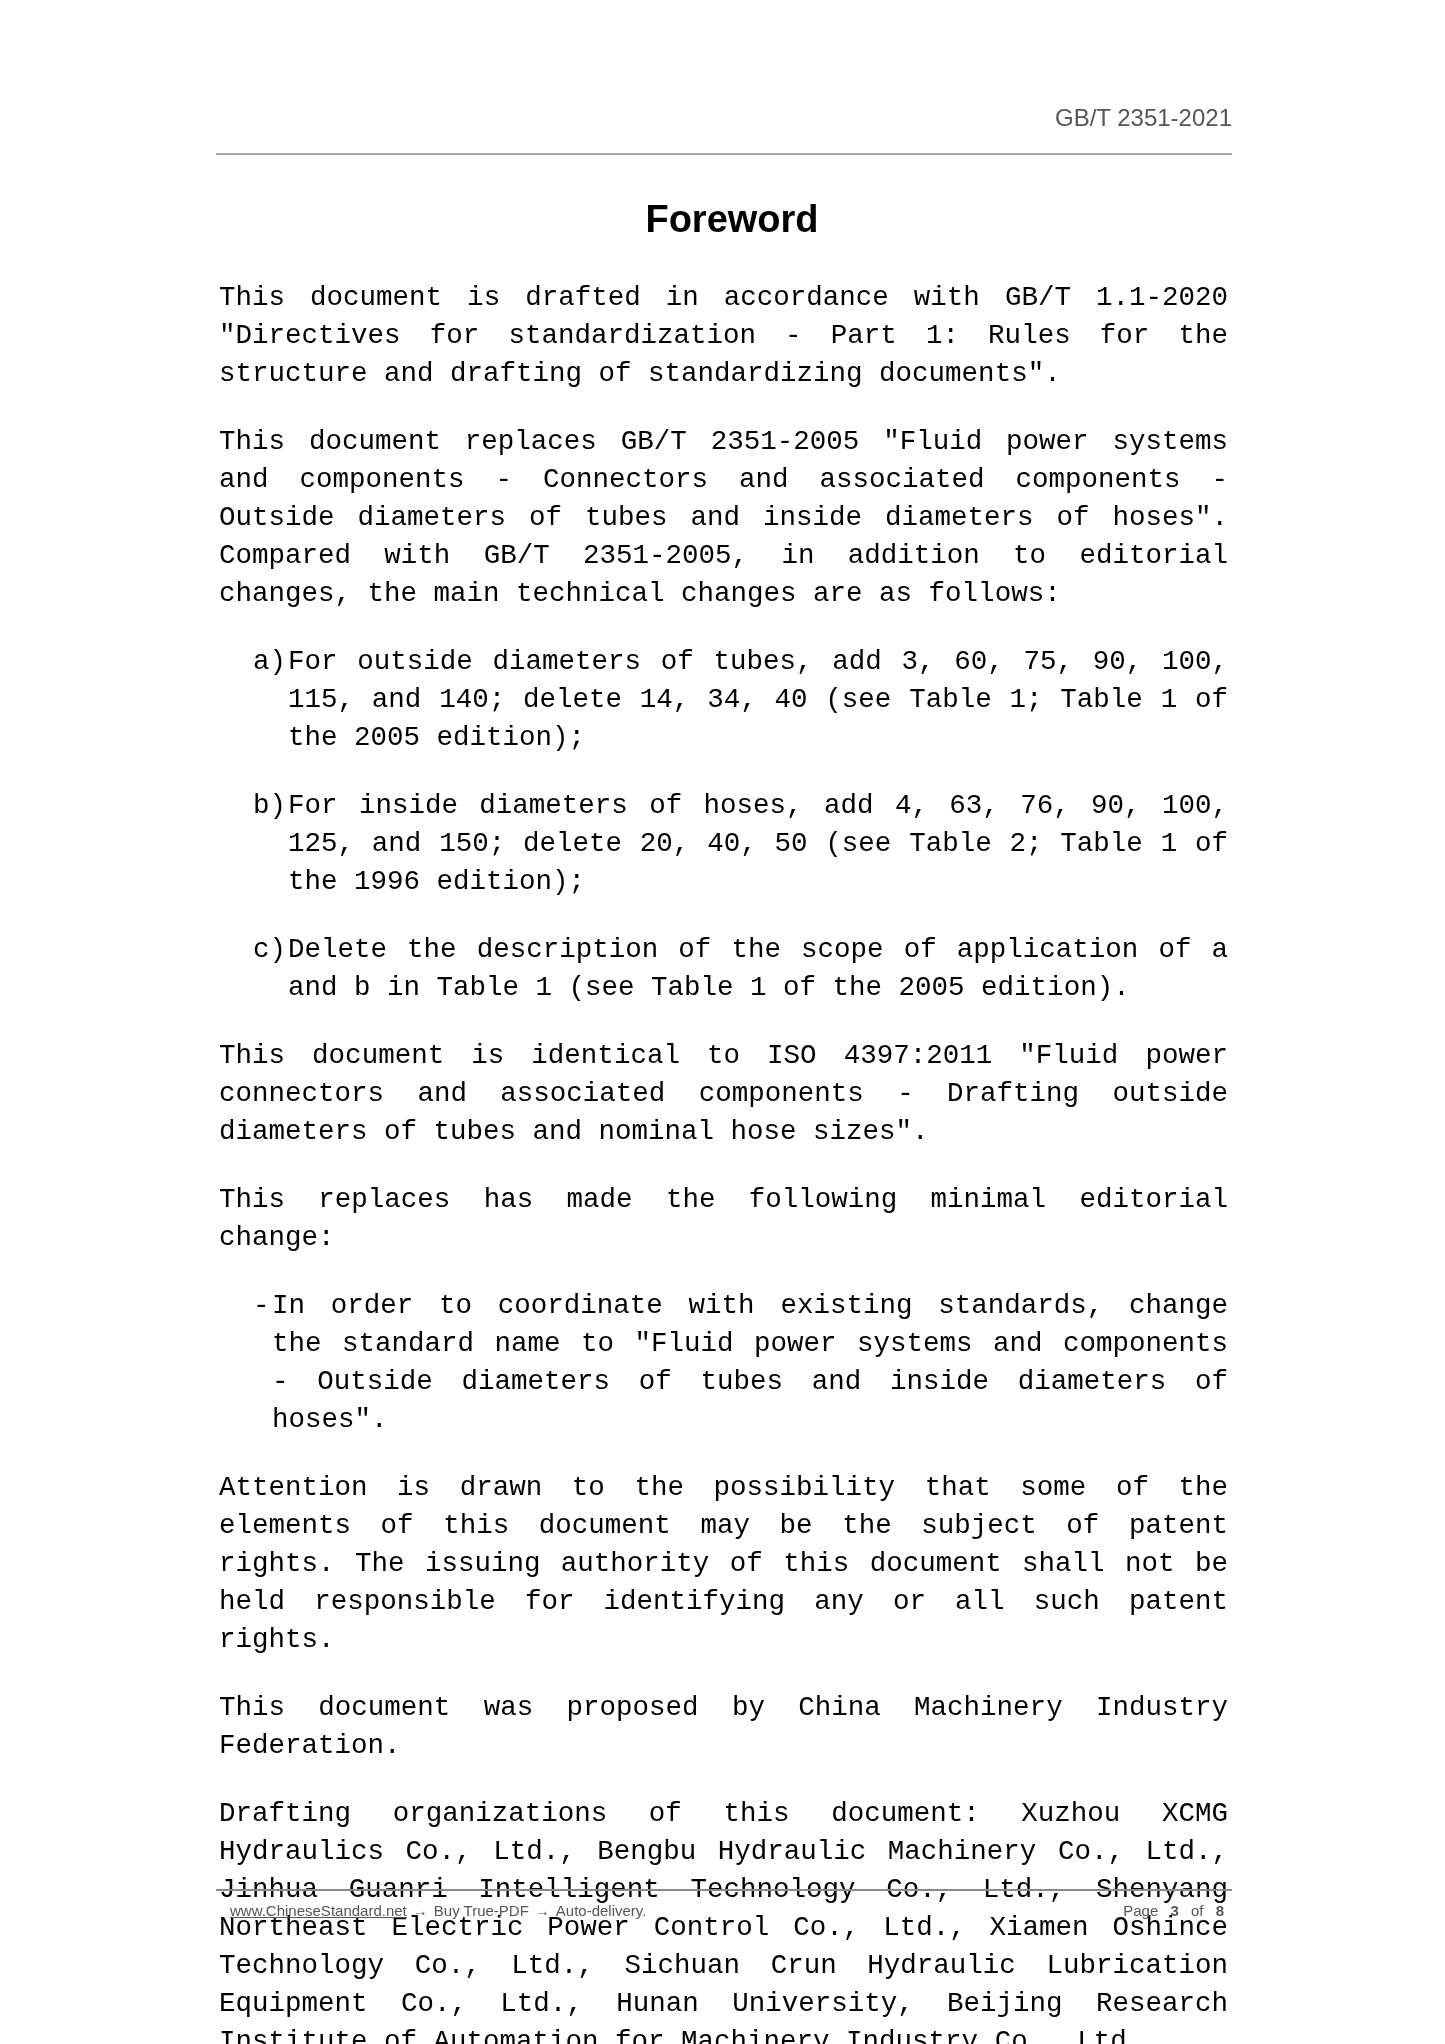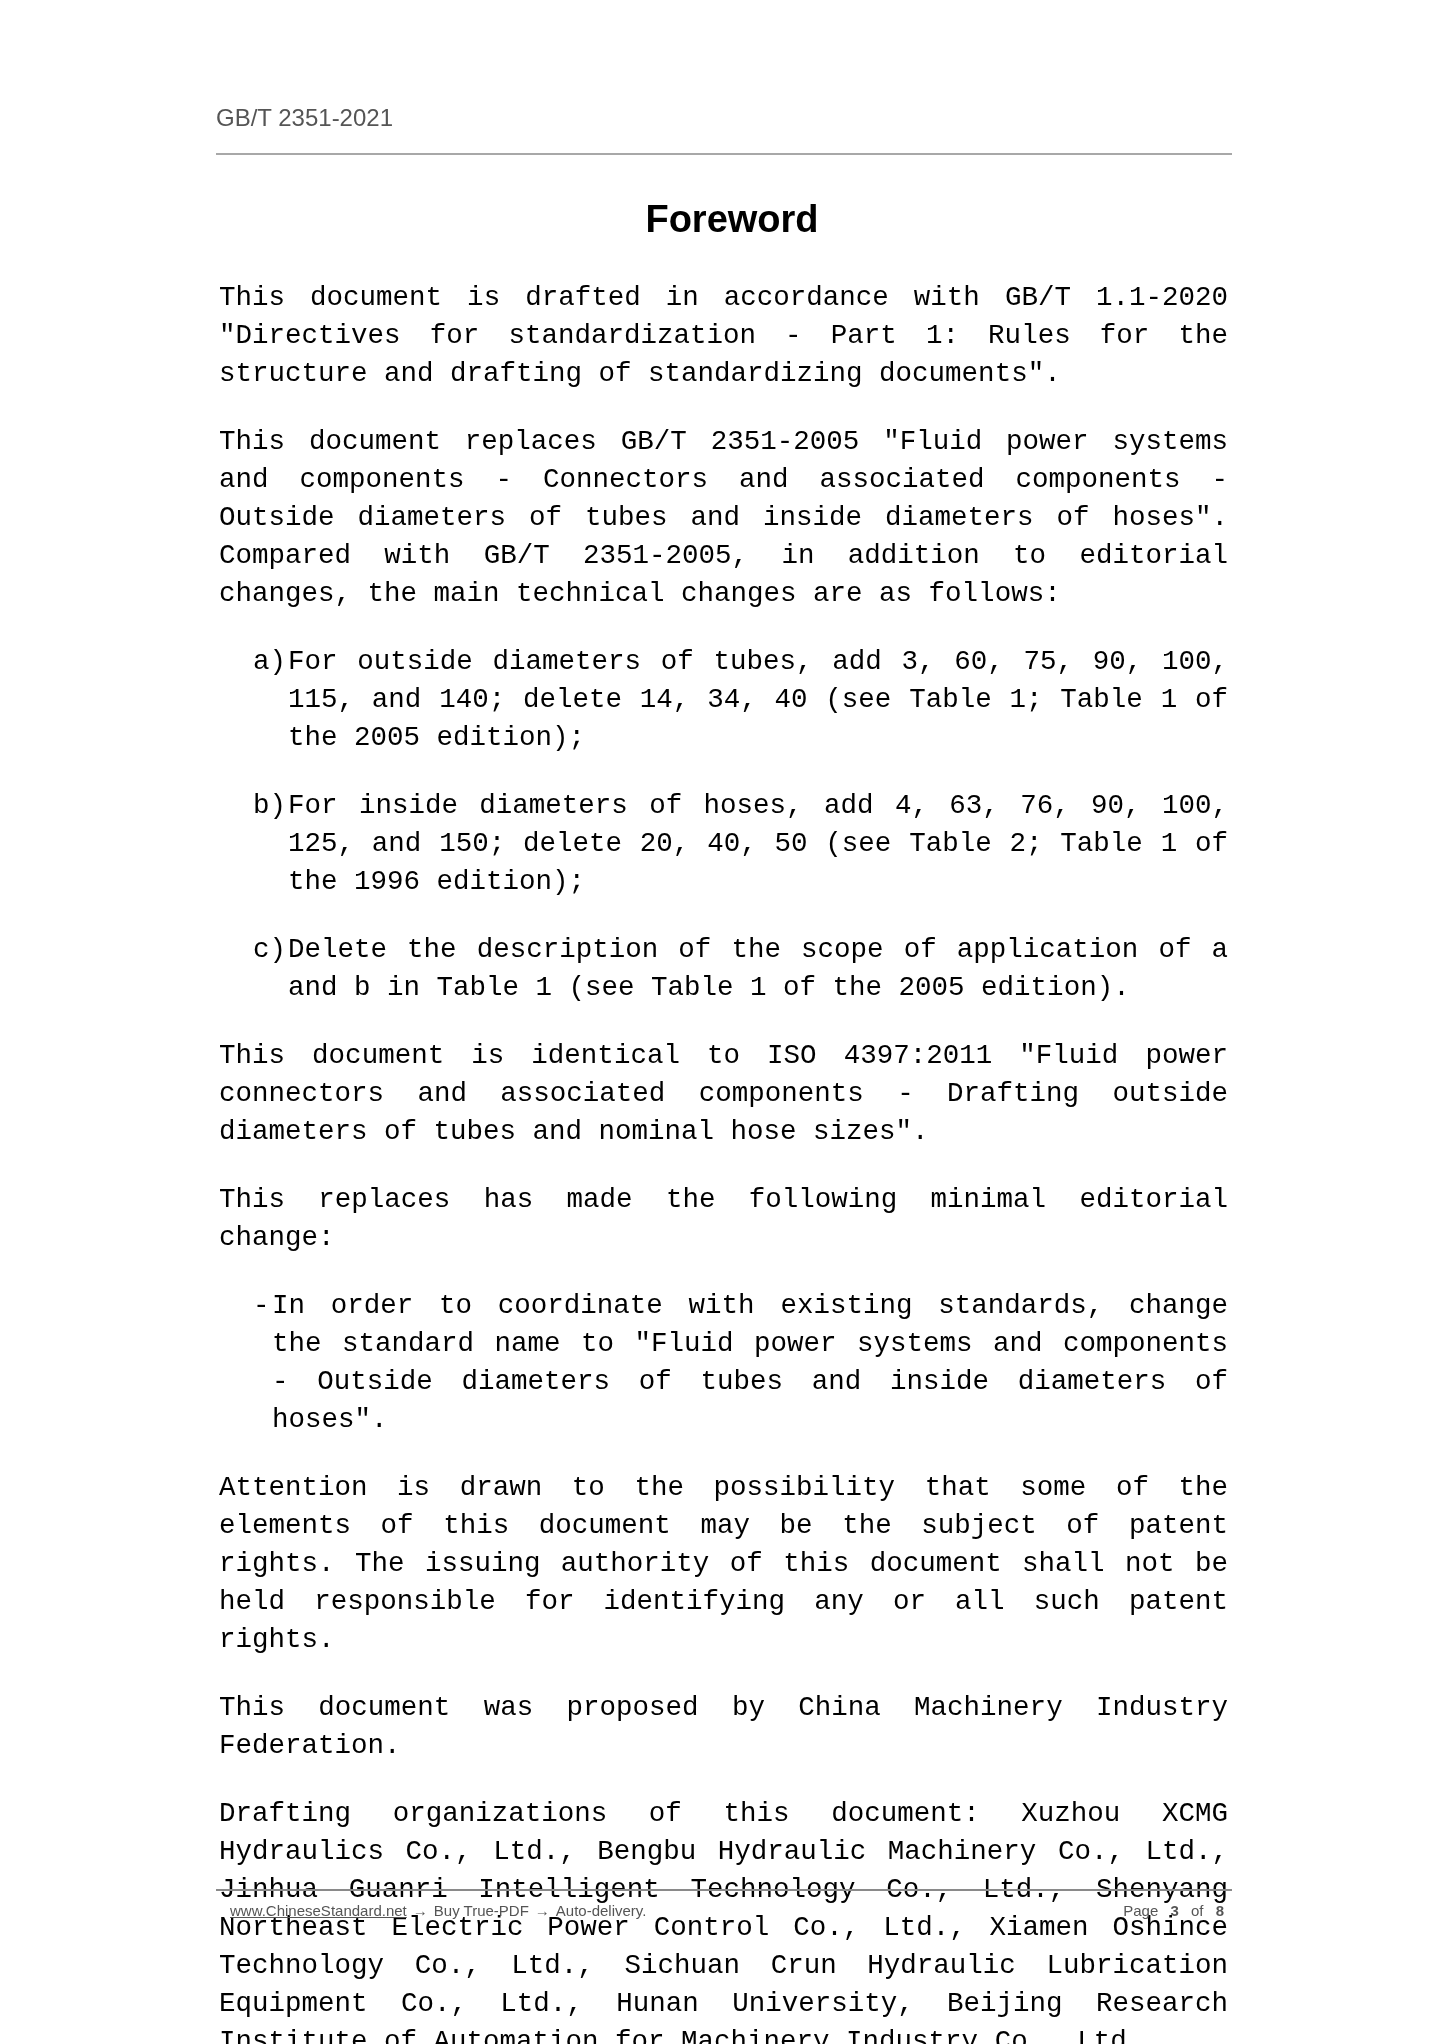--- a/index.html
+++ b/index.html
@@ -13,21 +13,21 @@
       position: relative;
       overflow: hidden;
       font-family: "Liberation Sans", sans-serif;
       color: #000000;
     }
     .page-header {
       position: absolute;
       left: 216px;
       top: 100px;
       width: 1016px;
-      text-align: left;
+      text-align: right;
       font-size: 24px;
       line-height: 36px;
       color: #555555;
     }
     .header-rule {
       position: absolute;
       left: 216px;
       top: 153px;
       width: 1016px;
       height: 0;

